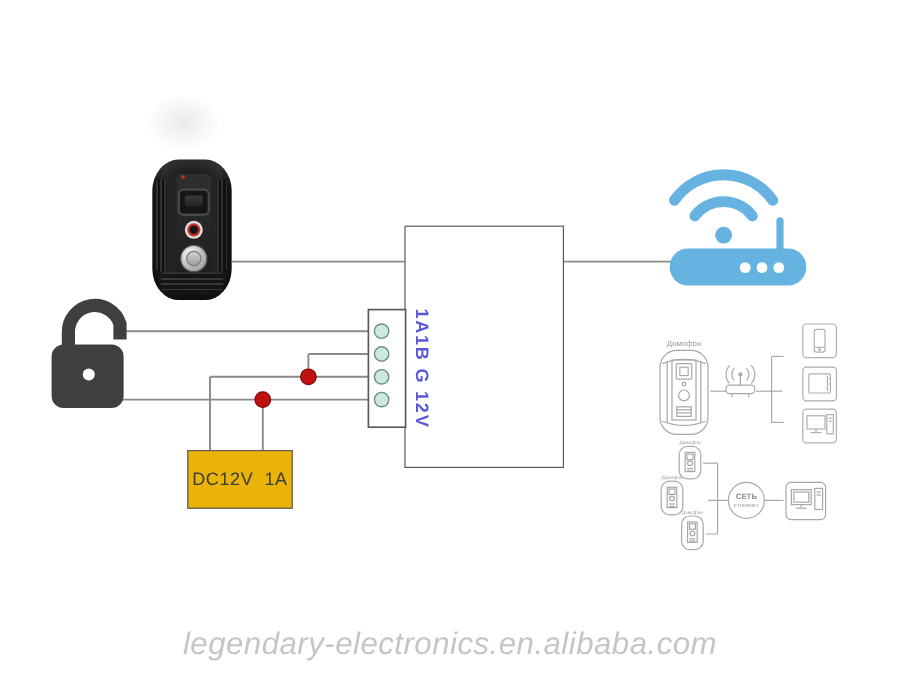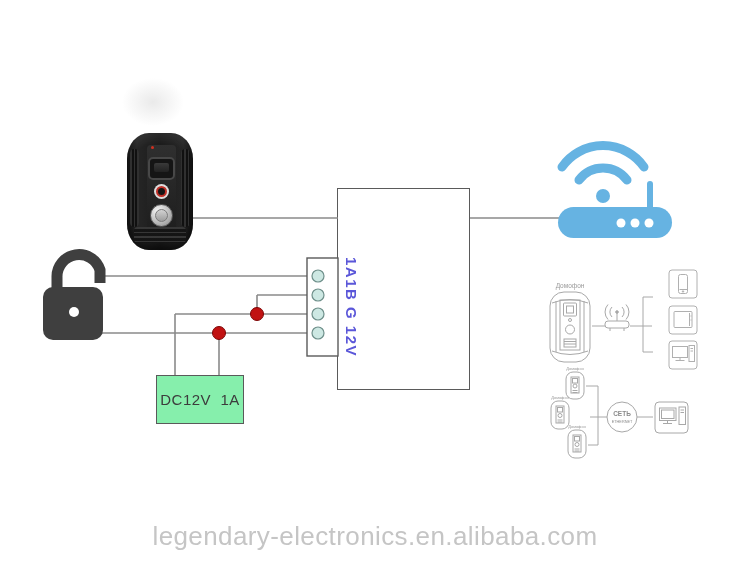--- a/index.html
+++ b/index.html
@@ -37,29 +37,29 @@
     border-radius:50%;background:linear-gradient(180deg,#d2d2d2,#9d9d9d);border:1px solid #7a7a7a;box-sizing:border-box;}
   .cam-ribs{left:7px;top:94px;width:52px;height:16px;border-radius:4px;opacity:.95;
     background:repeating-linear-gradient(180deg,#383838 0 1.5px,#141414 1.5px 4.5px);}
   
   .controller-box{position:absolute;left:337px;top:188px;width:133px;height:202px;
     background:#fff;border:1.5px solid #5a5a5a;box-sizing:border-box;z-index:1;}
   .controller-label{position:absolute;left:360px;top:257px;z-index:4;
     transform:rotate(90deg);transform-origin:0 0;white-space:nowrap;
     font-size:15px;font-weight:700;letter-spacing:1.5px;color:#5b57d9;}
   .power-box{position:absolute;left:156px;top:375px;width:88px;height:49px;
-    background:#86efac;border:1.5px solid #5a5a5a;box-sizing:border-box;z-index:3;
+    background:#eab308;border:1.5px solid #5a5a5a;box-sizing:border-box;z-index:3;
     display:flex;align-items:center;justify-content:center;}
   .power-label{font-size:15px;color:#3c3c3c;white-space:pre;letter-spacing:.5px;}
   
   .overlay{position:absolute;left:0;top:0;z-index:2;}
   .overlay text{font-family:"Liberation Sans", sans-serif;}
   
   .footer{position:absolute;left:0;right:0;top:521px;text-align:center;z-index:4;
-    font-size:26px;color:#c5c5c5;letter-spacing:.4px;}
+    font-size:26px;color:#c5c5c5;letter-spacing:.4px;font-style:italic;}
 </style>
 </head>
 <body>
 
 <div class="canvas">
 
   <div class="smudge"></div>
 
   <div class="camera">
     <div class="cam-stripes-l"></div>

